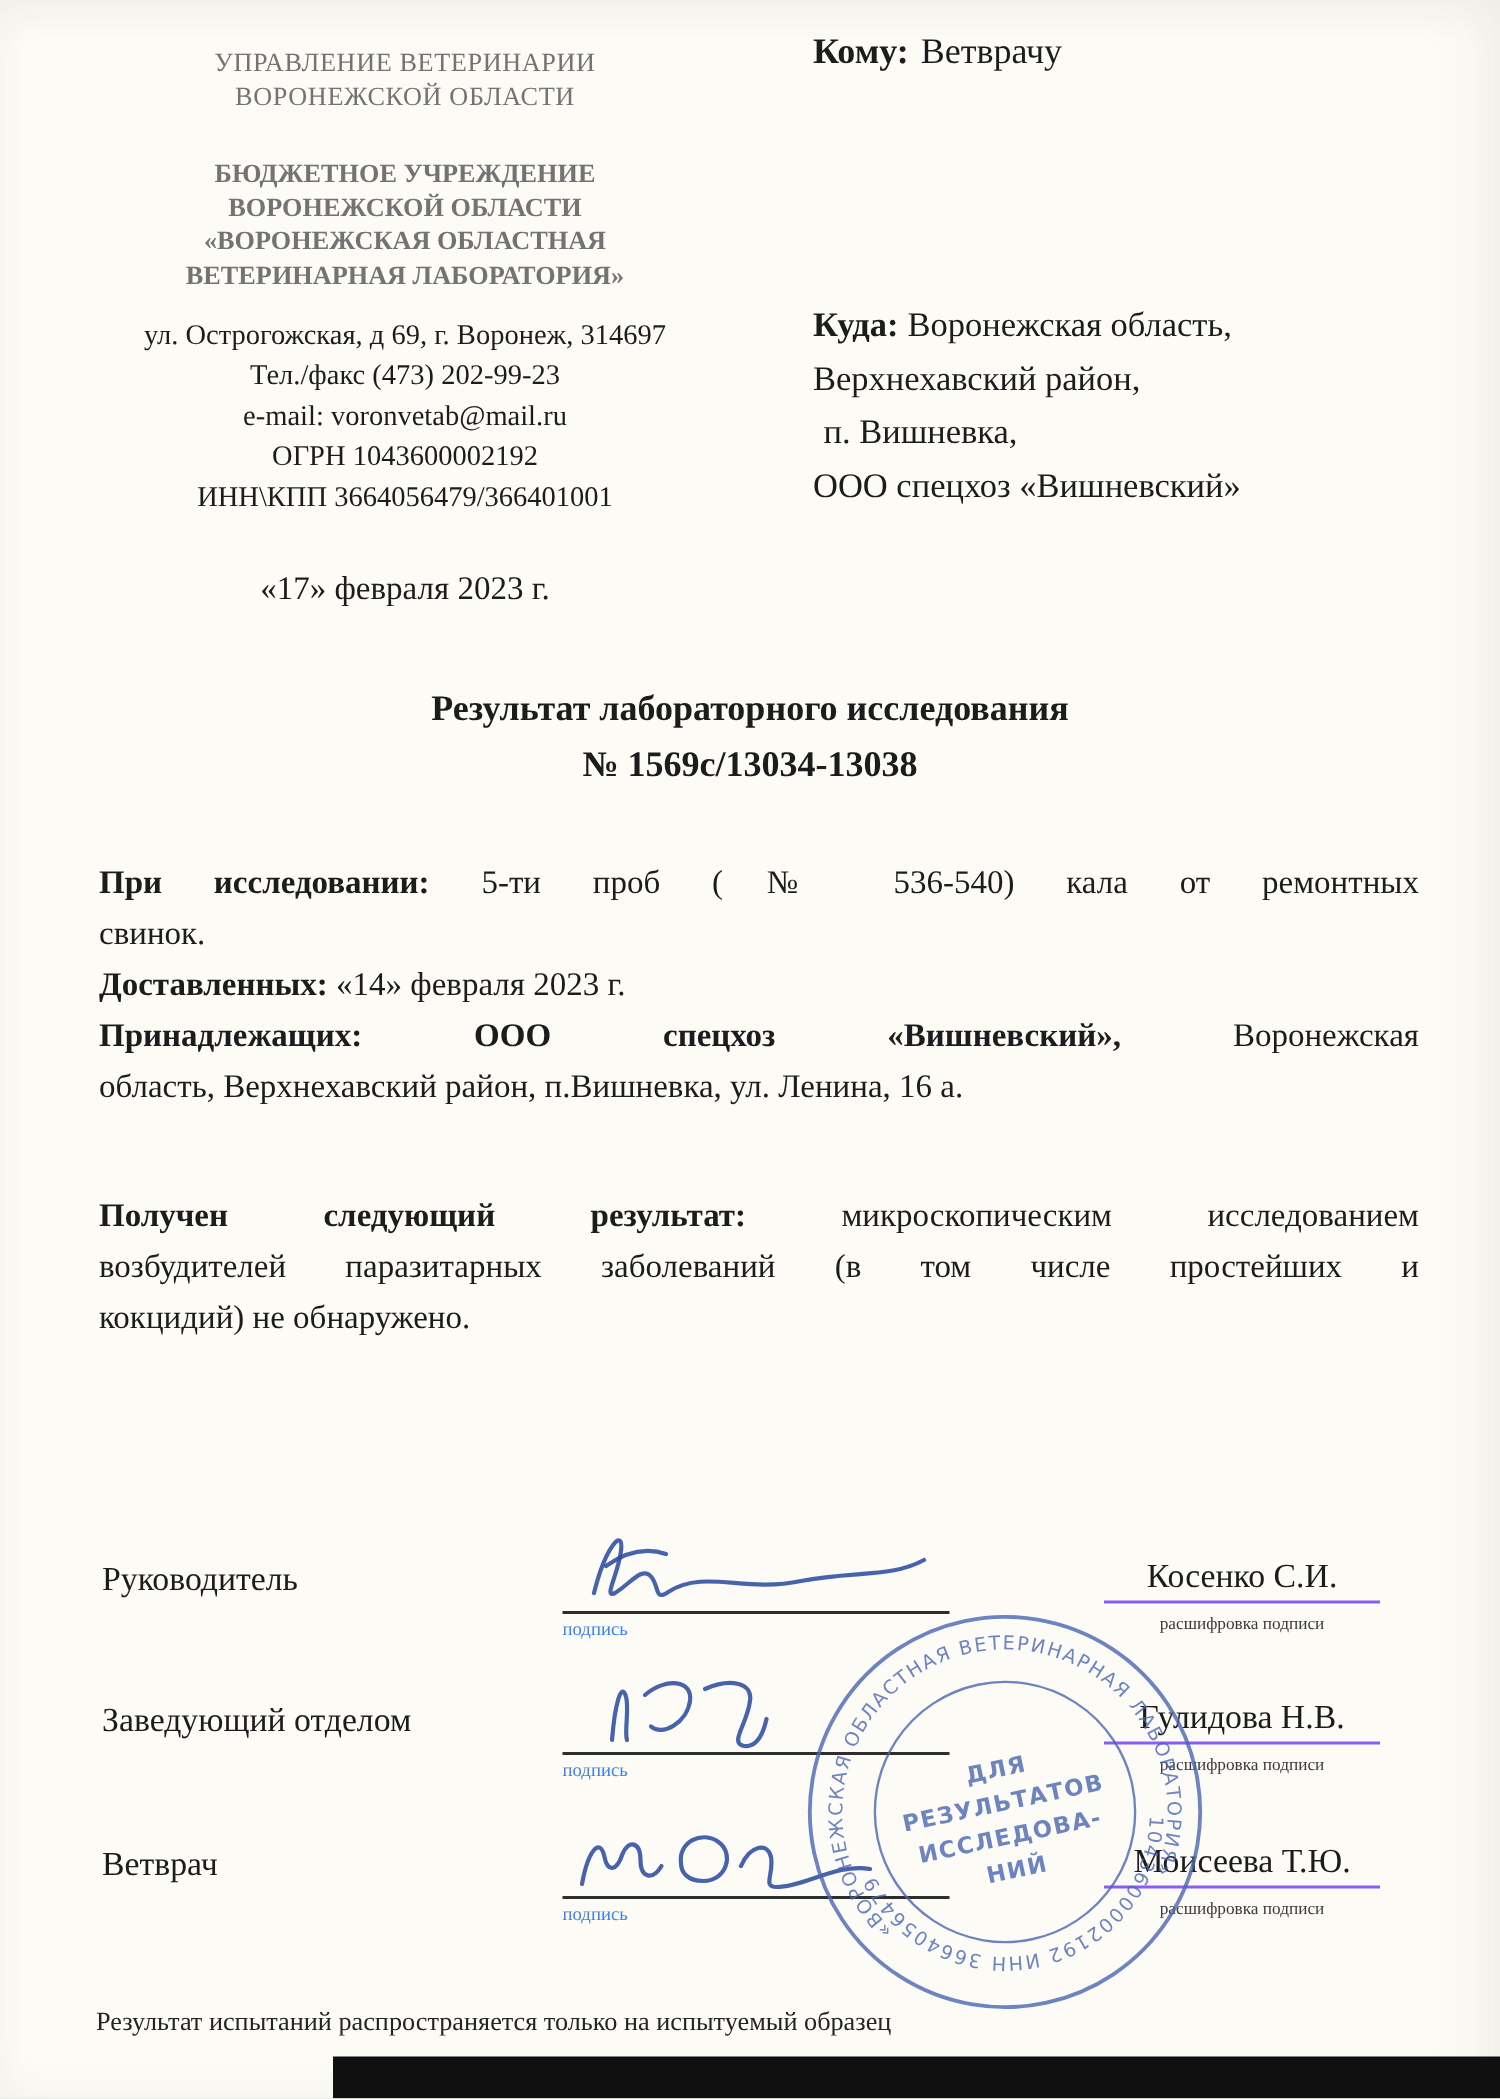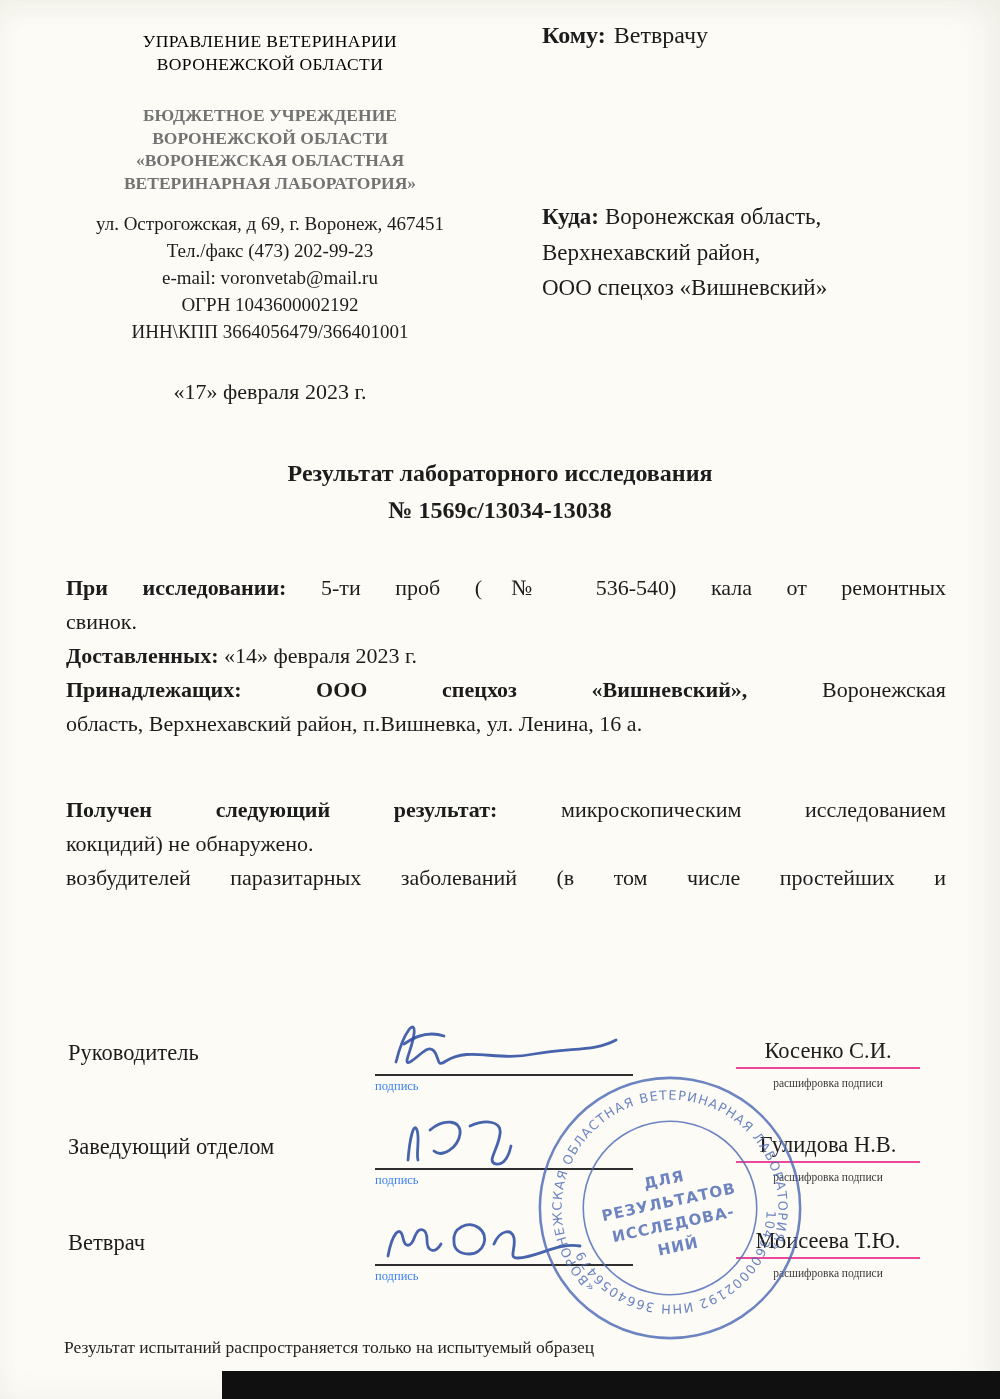--- a/index.html
+++ b/index.html
@@ -4,21 +4,21 @@
 <style>
   html,body{margin:0;padding:0;background:#e9e9e9;}
   .page{
     position:relative;width:1000px;height:1399px;margin:0 auto;overflow:hidden;
     background:#fcfbf6;color:#1c1c1c;
     font-family:"Liberation Serif","DejaVu Serif",serif;
     box-shadow:inset -14px 0 36px rgba(60,50,30,.05), inset 0 10px 24px rgba(60,50,30,.03);
   }
   
   .sender{position:absolute;left:58px;top:30px;width:424px;text-align:center;}
-  .dept{font-size:17.5px;line-height:23px;color:#000000;letter-spacing:.4px;}
+  .dept{font-size:17.5px;line-height:23px;color:#737373;letter-spacing:.4px;}
   .org{margin-top:28px;font-weight:bold;font-size:17.5px;line-height:22.5px;color:#737373;}
   .contacts{margin-top:16px;font-size:19px;line-height:27px;}
   .doc-date{margin-top:34px;font-size:22px;}
   
   .recipient{position:absolute;left:542px;top:22px;width:412px;}
   .to-line{font-size:24px;}
   .to-line b{margin-right:8px;text-align:right;}
   .where{margin-top:150px;font-size:23px;line-height:35.5px;}
   .where b{margin-right:6px;}
   .where .ind{padding-left:7px;}
@@ -29,21 +29,21 @@
   .bline{line-height:34px;min-height:34px;}
   .jline{text-align:justify;text-align-last:justify;}
   .gap-lg{margin-top:52px;}
   
   .sig-row{position:absolute;left:68px;width:862px;height:84px;}
   .sig-role{position:absolute;left:0;top:12px;font-size:22.5px;}
   .sig-line{position:absolute;left:307px;top:46px;width:258px;border-bottom:2px solid #2e2e2e;}
   .sig-cap{position:absolute;left:307px;top:51px;width:258px;text-align:left;font-size:12.5px;color:#3b82f6;}
   .sig-scribble{position:absolute;left:290px;top:-18px;pointer-events:none;}
   .sig{stroke:#2d4da2;stroke-width:2.8;fill:none;stroke-linecap:round;stroke-linejoin:round;opacity:.88;}
-  .sig-name{position:absolute;right:10px;top:10px;width:184px;text-align:center;font-size:22.5px;padding-bottom:3px;border-bottom:2px solid #ec4899;}
+  .sig-name{position:absolute;right:10px;top:10px;width:184px;text-align:center;font-size:22.5px;padding-bottom:3px;border-bottom:2px solid #8b5cf6;}
   .sig-name-cap{position:absolute;right:10px;top:49px;width:184px;text-align:center;font-size:11.5px;color:#3a3a3a;}
   
   .stamp{position:absolute;left:532px;top:1070px;}
   .stamp-ring{font-family:"DejaVu Sans",sans-serif;font-size:13px;letter-spacing:1.2px;fill:#4a67b3;}
   .stamp-center{font-family:"DejaVu Sans",sans-serif;font-size:15.5px;font-weight:bold;letter-spacing:1px;fill:#4a67b3;text-anchor:middle;}
   
   .footnote{position:absolute;left:64px;top:1337px;font-size:17.5px;color:#242424;}
   .scanbar{position:absolute;left:222px;right:0;top:1371px;height:28px;background:#101010;}
 </style>
 </head>
@@ -56,54 +56,55 @@
       <div>УПРАВЛЕНИЕ ВЕТЕРИНАРИИ</div>
       <div>ВОРОНЕЖСКОЙ ОБЛАСТИ</div>
     </div>
     <div class="org">
       <div>БЮДЖЕТНОЕ УЧРЕЖДЕНИЕ</div>
       <div>ВОРОНЕЖСКОЙ ОБЛАСТИ</div>
       <div>«ВОРОНЕЖСКАЯ ОБЛАСТНАЯ</div>
       <div>ВЕТЕРИНАРНАЯ ЛАБОРАТОРИЯ»</div>
     </div>
     <div class="contacts">
-      <div>ул. Острогожская, д 69, г. Воронеж, 467451</div>
+      <div>ул. Острогожская, д 69, г. Воронеж, 314697</div>
       <div>Тел./факс  (473) 202-99-23</div>
       <div>e-mail: voronvetab@mail.ru</div>
       <div>ОГРН 1043600002192</div>
       <div>ИНН\КПП 3664056479/366401001</div>
     </div>
     <div class="doc-date">«17» февраля 2023 г.</div>
   </div>
 
   <div class="recipient">
     <div class="to-line">
       <b>Кому:</b><span>Ветврачу</span>
     </div>
     <div class="where">
       <div><b>Куда:</b><span>Воронежская область,</span></div>
       <div>Верхнехавский район,</div>
+      <div class="ind">п. Вишневка,</div>
       <div>ООО спецхоз «Вишневский»</div>
     </div>
   </div>
 
   <div class="title">
     <div>Результат лабораторного исследования</div>
     <div>№ 1569с/13034-13038</div>
   </div>
 
   <div class="bodytext">
     <div class="bline jline"><b>При исследовании:</b> <span>5-ти проб (№ 536-540) кала от ремонтных</span></div>
     <div class="bline">свинок.</div>
     <div class="bline"><b>Доставленных:</b> <span>«14» февраля 2023 г.</span></div>
     <div class="bline jline"><b>Принадлежащих: ООО спецхоз «Вишневский»,</b> <span>Воронежская</span></div>
     <div class="bline">область, Верхнехавский район, п.Вишневка, ул. Ленина, 16 а.</div>
     <div class="bline jline gap-lg"><b>Получен следующий результат:</b> <span>микроскопическим исследованием</span></div>
+    <div class="bline jline">возбудителей паразитарных заболеваний (в том числе простейших и</div>
     <div class="bline">кокцидий) не обнаружено.</div>
-    <div class="bline jline">возбудителей паразитарных заболеваний (в том числе простейших и</div>
   </div>
 
   <div class="sig-row" style="top:1028px">
     <div class="sig-role">Руководитель</div>
     <svg class="sig-scribble" width="270" height="75" viewBox="0 0 270 75">
       <path class="sig" d="M38,52 C46,20 58,8 56,24 C54,40 44,56 52,52 C62,46 70,34 76,41 C82,48 78,58 88,51 C112,36 138,52 176,44 C212,37 236,42 258,30"></path>
       <path class="sig" d="M46,34 C60,24 74,22 86,26"></path>
     </svg>
     <div class="sig-line"></div>
     <div class="sig-cap">подпись</div>

